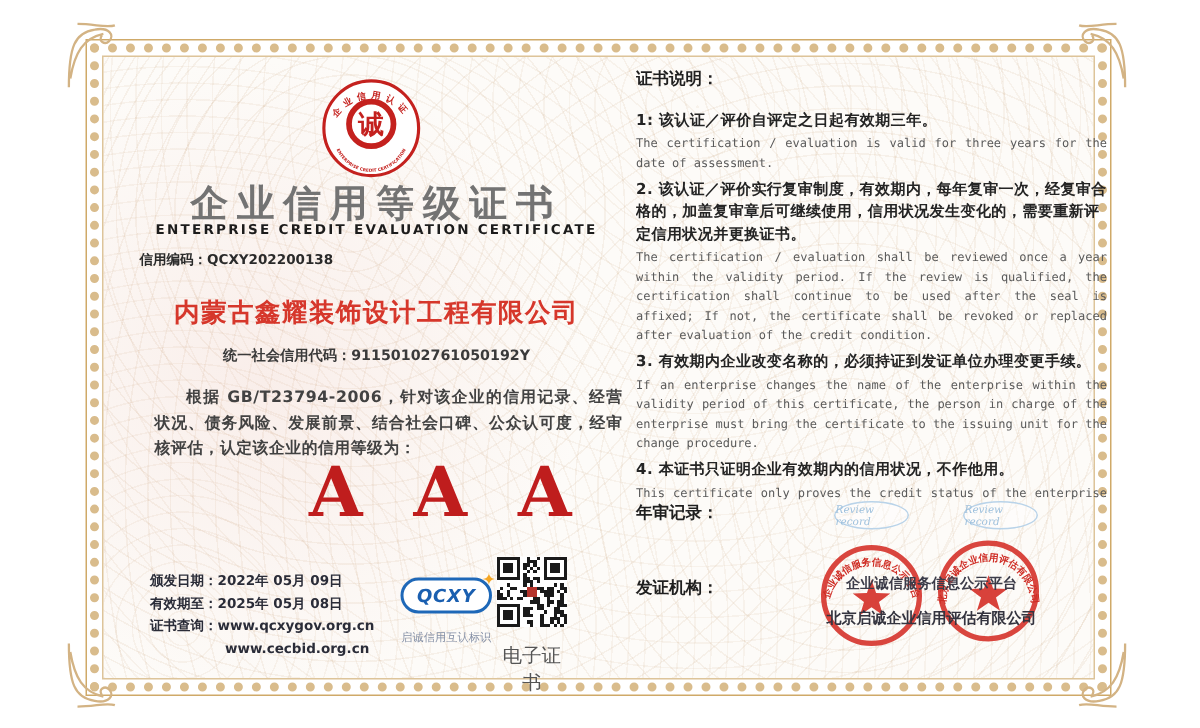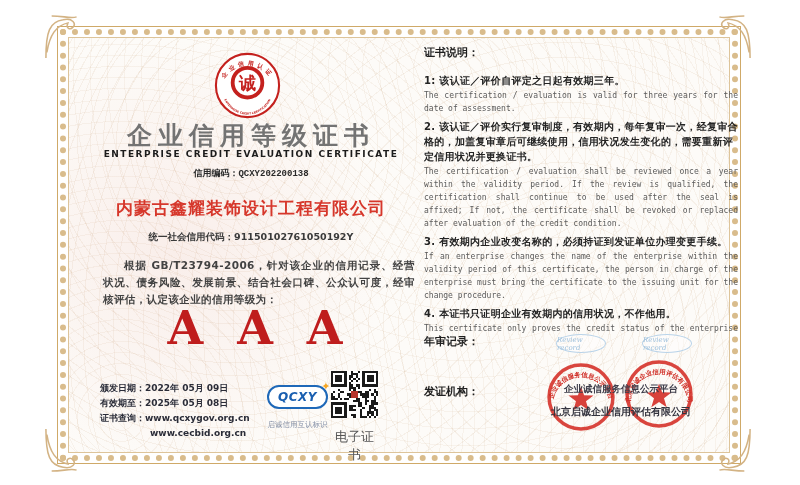--- a/index.html
+++ b/index.html
@@ -24,30 +24,30 @@
   .corner.bl{left:44px;bottom:12px;transform:scaleY(-1);}
   .corner.br{right:48px;bottom:12px;transform:scale(-1,-1);}
   
   .abs{position:absolute;z-index:3;}
   #logo{left:214px;top:52px;}
   #title{left:93px;top:119px;width:316px;text-align:center;
          font-family:"DejaVu Serif","Liberation Serif",serif;font-weight:bold;
          font-size:25px;letter-spacing:6px;color:#737373;white-space:nowrap;}
   #subtitle{left:93px;top:149px;width:316px;text-align:center;font-weight:bold;
             font-size:9px;letter-spacing:1.5px;color:#1c1c1c;white-space:nowrap;}
-  #credit-code{left:93px;top:167px;width:316px;text-align:center;font-size:9px;
-               font-weight:bold;color:#2a2a2a;font-family:Liberation Mono, monospace;}
+  #credit-code{left:93px;top:167px;width:316px;font-size:9px;
+               font-weight:bold;color:#2a2a2a;}
   #company{left:70px;top:197px;width:362px;text-align:center;font-size:17px;
            font-weight:bold;color:#d6372b;letter-spacing:1px;}
   #uscc{left:93px;top:231px;width:316px;text-align:center;font-size:9.5px;
         font-weight:bold;color:#3a3a3a;}
   #paragraph{left:103px;top:257px;width:312px;font-size:10.5px;font-weight:bold;
              color:#424242;line-height:17px;text-indent:2em;text-align:justify;
              letter-spacing:0.4px;}
-  #rating{left:95px;top:301px;width:320px;text-align:center;padding-left:34px;
+  #rating{left:95px;top:301px;width:320px;text-align:right;padding-left:34px;
           box-sizing:border-box;font-family:"DejaVu Serif","Liberation Serif",serif;
           font-weight:bold;font-size:46px;letter-spacing:34px;color:#bf1d1d;}
   #dates{left:100px;top:381px;font-size:9px;font-weight:bold;color:#2a2c38;line-height:15px;}
   #dates .row{display:flex;white-space:nowrap;}
   #dates .indent{margin-left:50px;}
   
   #qcxy-badge{left:267px;top:385px;width:57px;height:20px;border:2px solid #1e68b8;
               border-radius:12px;background:#fff;display:flex;align-items:center;
               justify-content:center;font-size:12px;font-weight:bold;font-style:italic;
               color:#1a5fb0;letter-spacing:0.5px;}

